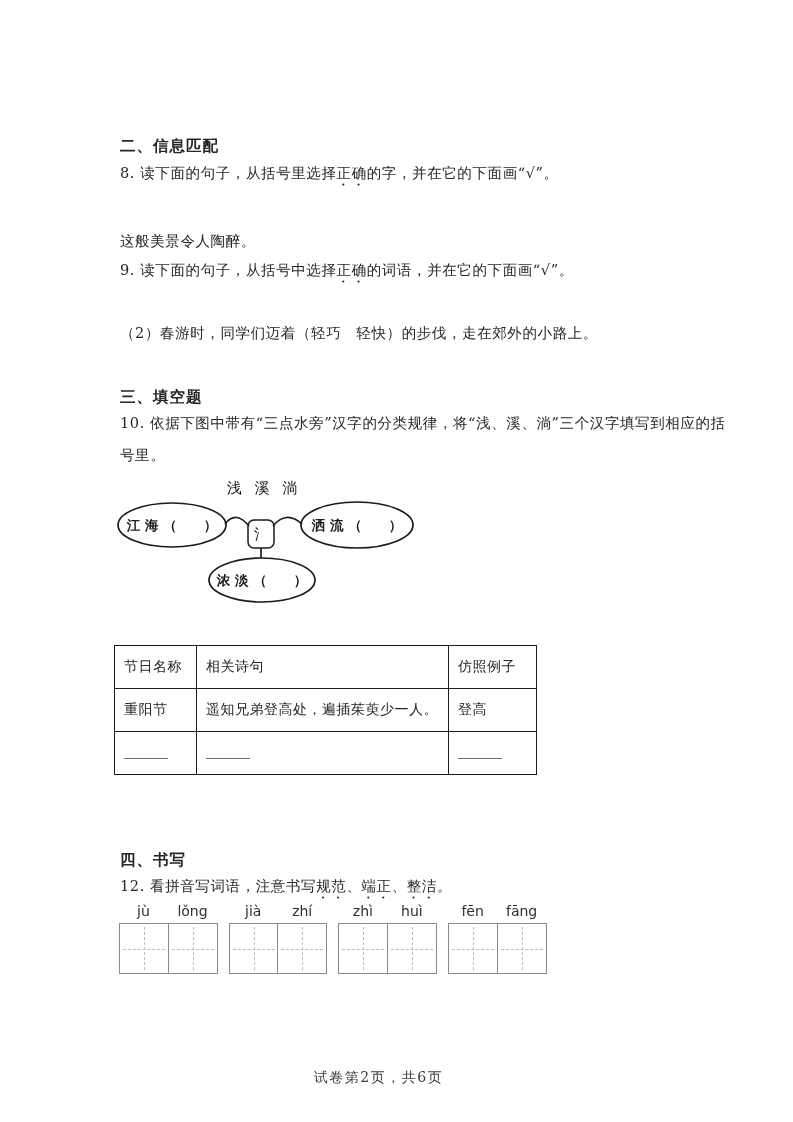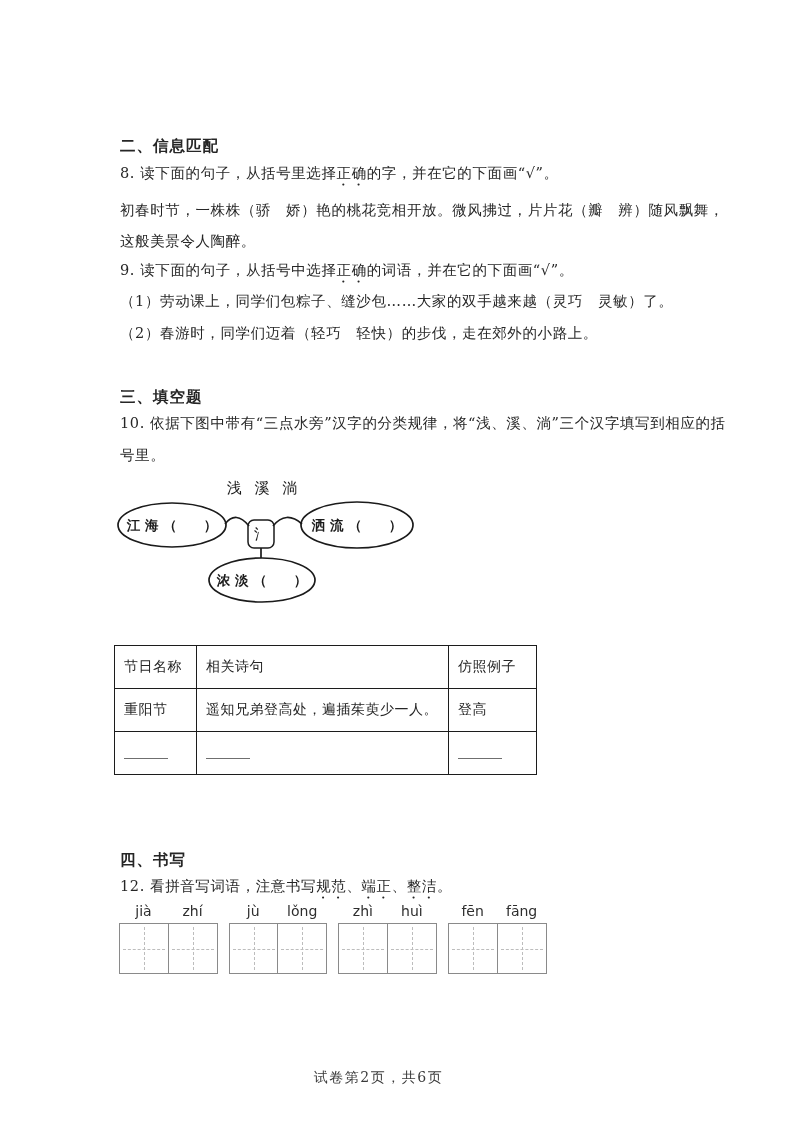--- a/index.html
+++ b/index.html
@@ -49,25 +49,23 @@
   }
 </style>
 </head>
 <body>
 
 <div class="page">
 
   <div class="line sec-title" style="top:136px;">二、信息匹配</div>
 
   <div class="line" style="top:164px;"><span>8. 读下面的句子，从括号里选择</span><span class="emph">正确</span><span>的字，并在它的下面画“√”。</span></div>
-  <div class="line" style="top:201px;">初春时节，一株株（骄　娇）艳的桃花竞相开放。微风拂过，片片花（瓣　辨）随风飘舞，</div>
   <div class="line" style="top:232px;font-family:Liberation Serif, serif;">这般美景令人陶醉。</div>
 
   <div class="line" style="top:261px;"><span>9. 读下面的句子，从括号中选择</span><span class="emph">正确</span><span>的词语，并在它的下面画“√”。</span></div>
-  <div class="line" style="top:292px;">（1）劳动课上，同学们包粽子、缝沙包……大家的双手越来越（灵巧　灵敏）了。</div>
   <div class="line" style="top:324px;">（2）春游时，同学们迈着（轻巧　轻快）的步伐，走在郊外的小路上。</div>
 
   <div class="line sec-title" style="top:387px;">三、填空题</div>
   <div class="line" style="top:414px;">10. 依据下图中带有“三点水旁”汉字的分类规律，将“浅、溪、淌”三个汉字填写到相应的括</div>
   <div class="line" style="top:446px;">号里。</div>
 
   <div class="diagram">
     <svg width="304" height="136" viewBox="0 0 304 136">
       <text x="150" y="19" font-size="15" text-anchor="middle" letter-spacing="4">浅 溪 淌</text>
       <ellipse cx="58" cy="51" rx="54" ry="22" fill="none" stroke="#1b1b1b" stroke-width="1.7"></ellipse>
@@ -104,32 +102,32 @@
       </tr>
     </tbody>
   </table>
 
   <div class="line sec-title" style="top:850px;">四、书写</div>
   <div class="line" style="top:877px;"><span>12. 看拼音写词语，注意书写</span><span class="emph">规范</span><span>、</span><span class="emph">端正</span><span>、</span><span class="emph">整洁</span><span>。</span></div>
 
   <div class="write-area">
     <div class="wgroup">
       <div class="pin-row">
-        <span>jià</span>
-        <span>zhí</span>
+        <span>jù</span>
+        <span>lǒng</span>
       </div>
       <div class="cells">
         <div class="cell"></div>
         <div class="cell"></div>
       </div>
     </div>
     <div class="wgroup">
       <div class="pin-row">
-        <span>jù</span>
-        <span>lǒng</span>
+        <span>jià</span>
+        <span>zhí</span>
       </div>
       <div class="cells">
         <div class="cell"></div>
         <div class="cell"></div>
       </div>
     </div>
     <div class="wgroup">
       <div class="pin-row">
         <span>zhì</span>
         <span>huì</span>

